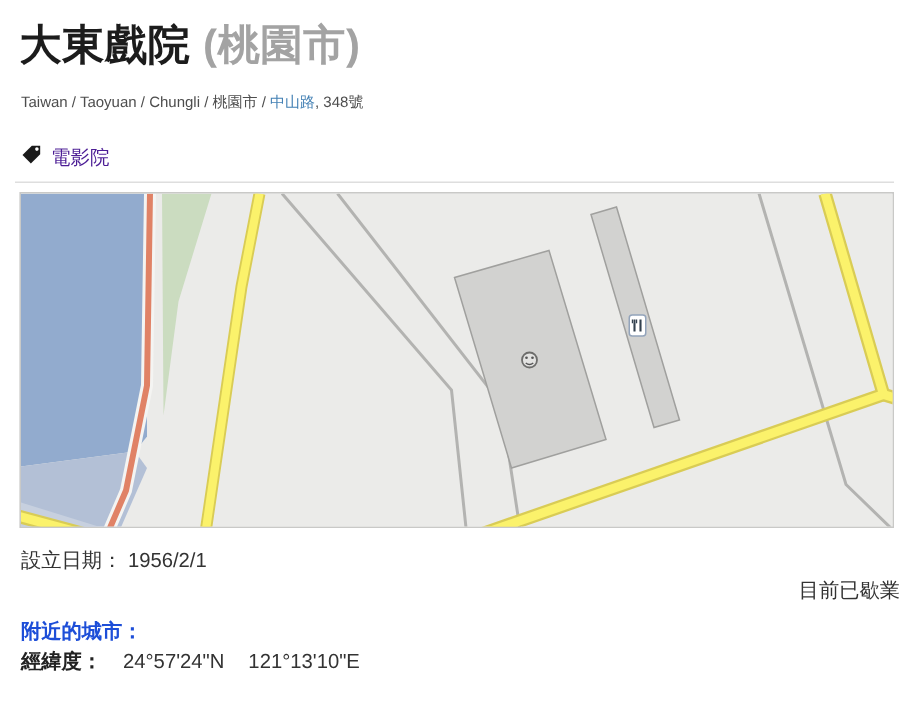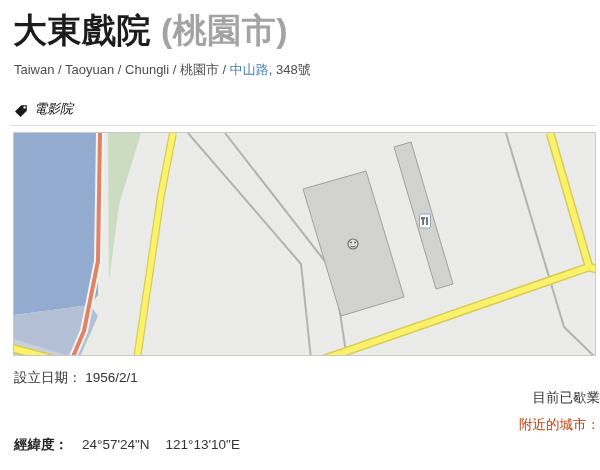--- a/index.html
+++ b/index.html
@@ -7,35 +7,35 @@
   body {
     width:600px; height:470px; overflow:hidden;
     background:#fff;
     font-family:"Liberation Sans", sans-serif;
     color:#333;
   }
   .wrap { padding:8px 0 0 0; }
 
   h1.page-title {
     margin:2px 0 0 13px;
-    font-size:34px; line-height:40px; font-weight:bold;
+    font-size:28px; line-height:40px; font-weight:bold;
     color:#1c1c1c; letter-spacing:0.5px;
   }
   h1 .title-suffix { color:#a3a3a3; }
 
   .breadcrumb {
     margin:11px 0 0 14px;
-    font-size:13px; color:#4d4d4d;
+    font-size:10px; color:#4d4d4d;
   }
   .breadcrumb a { color:#4380b4; text-decoration:none; }
 
   .tag-row {
     margin:21px 0 0 14px;
-    font-size:13px; color:#000000;
-    display:flex; align-items:flex-end; gap:6px;font-style:italic;
+    font-size:13px; color:#4c1d95;
+    display:flex; align-items:flex-start; gap:6px;
   }
   .tag-row svg { display:block; }
 
   .divider {
     border:none; border-top:1px solid #dedede;
     margin:7px 4px 0 10px;
   }
 
   .map-frame {
     margin:6px 0 0 13px;
@@ -48,21 +48,21 @@
 
   .details {
     margin:12px 0 0 14px;
     font-size:13.5px; line-height:20px; color:#333;
   }
   .details .row { white-space:pre; }
   .status-line { white-space:pre;text-align:right; }
 
   .nearby {
     margin:7px 0 0 14px;
-    font-size:13.5px; line-height:20px; font-weight:normal; color:#c2410c;text-align:right;
+    font-size:13.5px; line-height:20px; font-weight:bold; color:#1d4ed8;
   }
   .coords {
     margin:0 0 0 14px;
     font-size:13.5px; line-height:20px; color:#333;
   }
   .coords .lbl { font-weight:bold; color:#222; }
   .coords .lat { margin-left:14px; }
   .coords .lng { margin-left:16px; }
 </style>
 </head>

